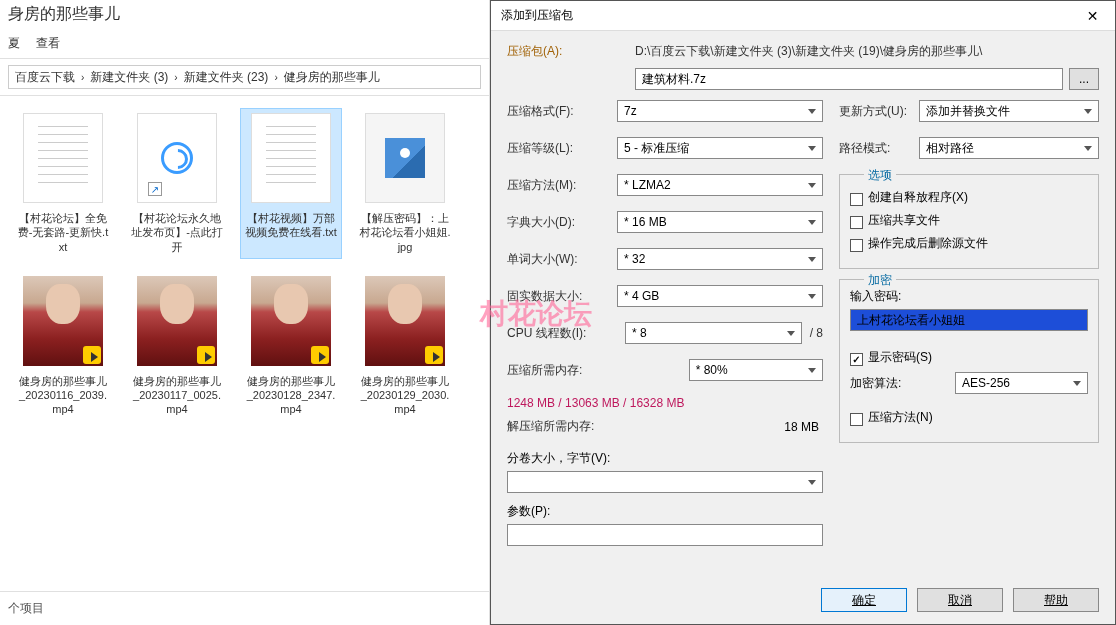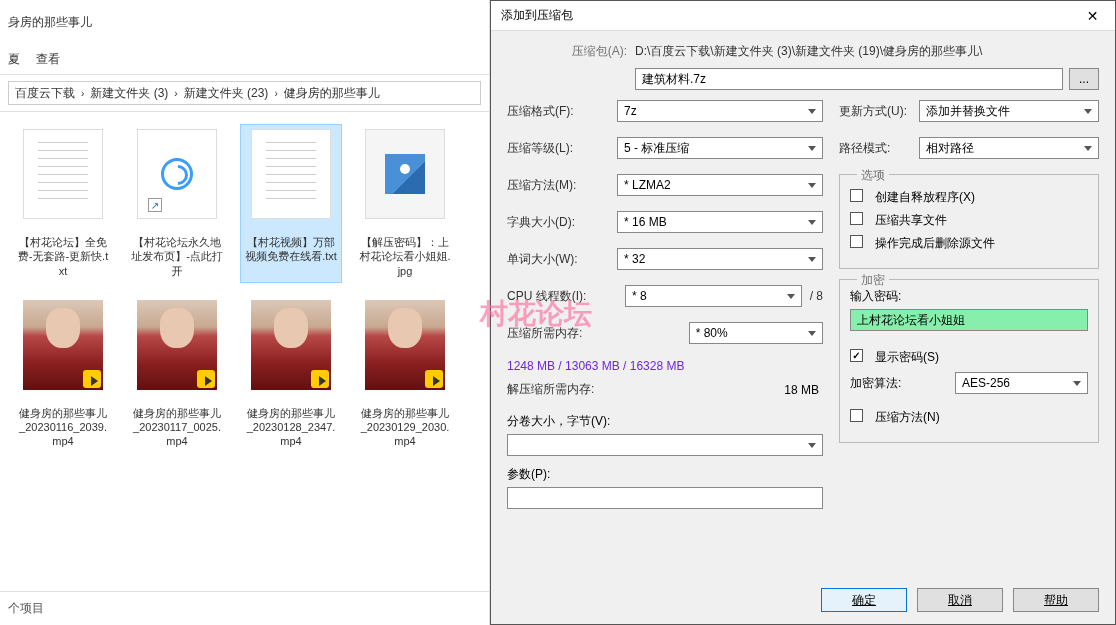--- a/index.html
+++ b/index.html
@@ -1,19 +1,19 @@
 <!DOCTYPE html>
 <html><head>
   <meta charset="utf-8">
   <style>
     * { margin: 0; padding: 0; box-sizing: border-box; font-family: "Microsoft YaHei", "Segoe UI", sans-serif; font-size: 12px; }
     body { background: #fff; width: 1116px; height: 625px; overflow: hidden; position: relative; }
     
     .explorer { position: absolute; left: 0; top: 0; width: 490px; height: 625px; background: #fff; border-right: 1px solid #e0e0e0; }
-    .exp-title { padding: 14px 8px; font-size: 12px; color: #333; }
+    .exp-title { padding: 4px 8px; font-size: 16px; color: #333; }
     .exp-menu { padding: 6px 8px; border-bottom: 1px solid #e0e0e0; display: flex; gap: 16px; }
     .exp-menu span { color: #333; }
     .exp-toolbar { padding: 6px 8px; border-bottom: 1px solid #e0e0e0; display: flex; align-items: center; }
     .breadcrumb { display: flex; align-items: center; gap: 6px; padding: 2px 6px; border: 1px solid #ccc; flex: 1; height: 24px; text-align: right; }
     .breadcrumb span { color: #333; }
     .bc-arrow { color: #888; font-size: 10px; }
     .exp-content { padding: 12px; display: flex; flex-wrap: wrap; gap: 12px; align-content: flex-start; height: 460px; overflow: auto; }
     .file-item { width: 102px; display: flex; flex-direction: column; align-items: center; padding: 4px; border: 1px solid transparent; }
     .file-item.selected { background: #cce8ff; border: 1px solid #99d1ff; }
     .file-icon { width: 80px; height: 90px; display: flex; align-items: center; justify-content: center; background: #fff; border: 1px solid #ddd; position: relative; }
@@ -22,51 +22,51 @@
     .file-icon.link .link-badge { position: absolute; bottom: 6px; left: 10px; width: 14px; height: 14px; background: #fff; border: 1px solid #999; font-size: 10px; display: flex; align-items: center; justify-content: center; color: #0066cc; }
     .file-icon.link .sogou { width: 32px; height: 32px; border: 3px solid #3a9cff; border-radius: 50%; position: relative; }
     .file-icon.link .sogou::before { content: ""; position: absolute; width: 14px; height: 14px; border: 3px solid #3a9cff; border-radius: 50%; border-left-color: transparent; border-bottom-color: transparent; top: 4px; left: 4px; transform: rotate(45deg); }
     .file-icon.img { background: #f5f5f5; }
     .file-icon.img .pic-ico { width: 40px; height: 40px; background: linear-gradient(135deg, #4a90d9 60%, #2b6cb0 60%); display: flex; align-items: center; justify-content: center; }
     .file-icon.img .pic-ico::before { content: ""; width: 10px; height: 10px; border-radius: 50%; background: #fff; position: absolute; top: 34px; }
     .thumb { width: 80px; height: 90px; background: linear-gradient(to bottom, #dcc8b8 0%, #c8a890 30%, #b84848 40%, #8b2020 70%, #601010 100%); position: relative; overflow: hidden; }
     .thumb::after { content: ""; position: absolute; bottom: 2px; right: 2px; width: 18px; height: 18px; background: #ffcc00; border-radius: 3px; }
     .thumb .play { position: absolute; bottom: 4px; right: 5px; width: 0; height: 0; border-left: 7px solid #333; border-top: 5px solid transparent; border-bottom: 5px solid transparent; z-index: 2; }
     .thumb .face { position: absolute; top: 8px; left: 50%; transform: translateX(-50%); width: 34px; height: 40px; background: #e8c8b0; border-radius: 40% 40% 45% 45%; }
-    .file-name { text-align: center; margin-top: 16px; font-size: 11px; color: #333; line-height: 1.3; word-break: break-all; }
+    .file-name { text-align: center; margin-top: 8px; font-size: 11px; color: #333; line-height: 1.3; word-break: break-all; }
     .exp-status { position: absolute; bottom: 0; left: 0; right: 0; padding: 8px; border-top: 1px solid #e0e0e0; color: #555; }
     
     .dialog { position: absolute; left: 490px; top: 0; width: 626px; height: 625px; background: #f0f0f0; border: 1px solid #555; }
     .dlg-title { background: #fff; height: 30px; display: flex; align-items: center; justify-content: space-between; padding: 0 0 0 10px; border-bottom: 1px solid #ddd; }
     .dlg-close { width: 45px; height: 30px; display: flex; align-items: center; justify-content: center; font-size: 14px; }
     .dlg-body { padding: 12px 16px; }
     .row { display: flex; align-items: center; margin-bottom: 8px; gap: 8px; }
-    .lbl { width: 120px; text-align: right; color: #737373; }
+    .lbl { width: 120px; text-align: left; color: #a16207; }
     .path-text { font-size: 12px; color: #333; }
     .input-combo { flex: 1; display: flex; gap: 6px; }
     .combo-input { flex: 1; height: 22px; border: 1px solid #888; padding: 0 6px; background: #fff; }
     .browse-btn { width: 30px; height: 22px; border: 1px solid #888; background: #e0e0e0; display: flex; align-items: center; justify-content: center; }
     
     .two-col { display: flex; gap: 16px; margin-top: 10px; }
     .col-left { flex: 1; }
     .col-right { width: 260px; }
     .form-row { display: flex; align-items: center; margin-bottom: 15px; }
     .form-lbl { width: 110px; color: #333; }
     .sel { flex: 1; height: 22px; border: 1px solid #888; background: #fff; padding: 0 20px 0 6px; position: relative; display: flex; align-items: center; }
     .sel::after { content: ""; position: absolute; right: 6px; top: 8px; border-left: 4px solid transparent; border-right: 4px solid transparent; border-top: 5px solid #555; }
     .sel-wide { width: 150px; }
-    .mem-text { font-size: 12px; color: #6d28d9; }
+    .mem-text { font-size: 12px; color: #be185d; }
     .static-val { text-align: right; flex: 1; padding-right: 4px; }
     
     .fieldset { border: 1px solid #bbb; padding: 8px 10px 10px; margin-bottom: 10px; position: relative; }
-    .fieldset .legend { position: absolute; top: -8px; left: 17px; background: #f0f0f0; padding: 0 4px; color: #737373; }
-    .chk-row { display: flex; align-items: flex-start; gap: 12px; margin: 6px 0; }
+    .fieldset .legend { position: absolute; top: -8px; left: 24px; background: #f0f0f0; padding: 0 4px; color: #0369a1; }
+    .chk-row { display: flex; align-items: flex-end; gap: 5px; margin: 6px 0; }
     .chk { width: 13px; height: 13px; border: 1px solid #555; background: #fff; display: flex; align-items: center; justify-content: center; font-size: 10px; }
     .chk.checked::before { content: "✓"; color: #000; font-weight: bold; }
-    .pw-input { width: 100%; height: 22px; border: 1px solid #888; padding: 0 6px; background: #86efac; margin-top: 4px; }
+    .pw-input { width: 100%; height: 22px; border: 1px solid #888; padding: 0 6px; background: #1d4ed8; margin-top: 4px; }
     
     .watermark { position: absolute; left: 480px; top: 295px; font-size: 28px; color: rgba(255, 100, 150, 0.6); font-weight: bold; pointer-events: none; z-index: 100; }
     
     .dlg-buttons { position: absolute; bottom: 12px; right: 16px; display: flex; gap: 10px; }
     .btn { width: 86px; height: 24px; border: 1px solid #888; background: #e0e0e0; display: flex; align-items: center; justify-content: center; text-decoration: underline; }
     .btn.primary { border: 1px solid #0078d4; background: #e5f1fb; }
     
     .full-input { width: 100%; height: 22px; border: 1px solid #888; background: #fff; padding: 0 6px; margin-top: 4px; }
     .full-combo { width: 100%; height: 22px; border: 1px solid #888; background: #fff; padding: 0 20px 0 6px; position: relative; margin-top: 4px; }
     .full-combo::after { content: ""; position: absolute; right: 6px; top: 8px; border-left: 4px solid transparent; border-right: 4px solid transparent; border-top: 5px solid #555; }
@@ -180,20 +180,24 @@
           <div class="sel sel-wide">* LZMA2</div>
         </div>
         <div class="form-row">
           <div class="form-lbl">字典大小(D):</div>
           <div class="sel sel-wide">* 16 MB</div>
         </div>
         <div class="form-row">
           <div class="form-lbl">单词大小(W):</div>
           <div class="sel sel-wide">* 32</div>
         </div>
+        <div class="form-row">
+          <div class="form-lbl">固实数据大小:</div>
+          <div class="sel sel-wide">* 4 GB</div>
+        </div>
         <div class="form-row cpu-row">
           <div class="form-lbl">CPU 线程数(I):</div>
           <div class="sel" style="width:80px">* 8</div>
           <span class="cpu-suffix">/ 8</span>
         </div>
         <div class="form-row">
           <div class="form-lbl" style="width:auto">压缩所需内存:</div>
           <div style="flex:1"></div>
           <div class="sel" style="width:70px">* 80%</div>
         </div>

